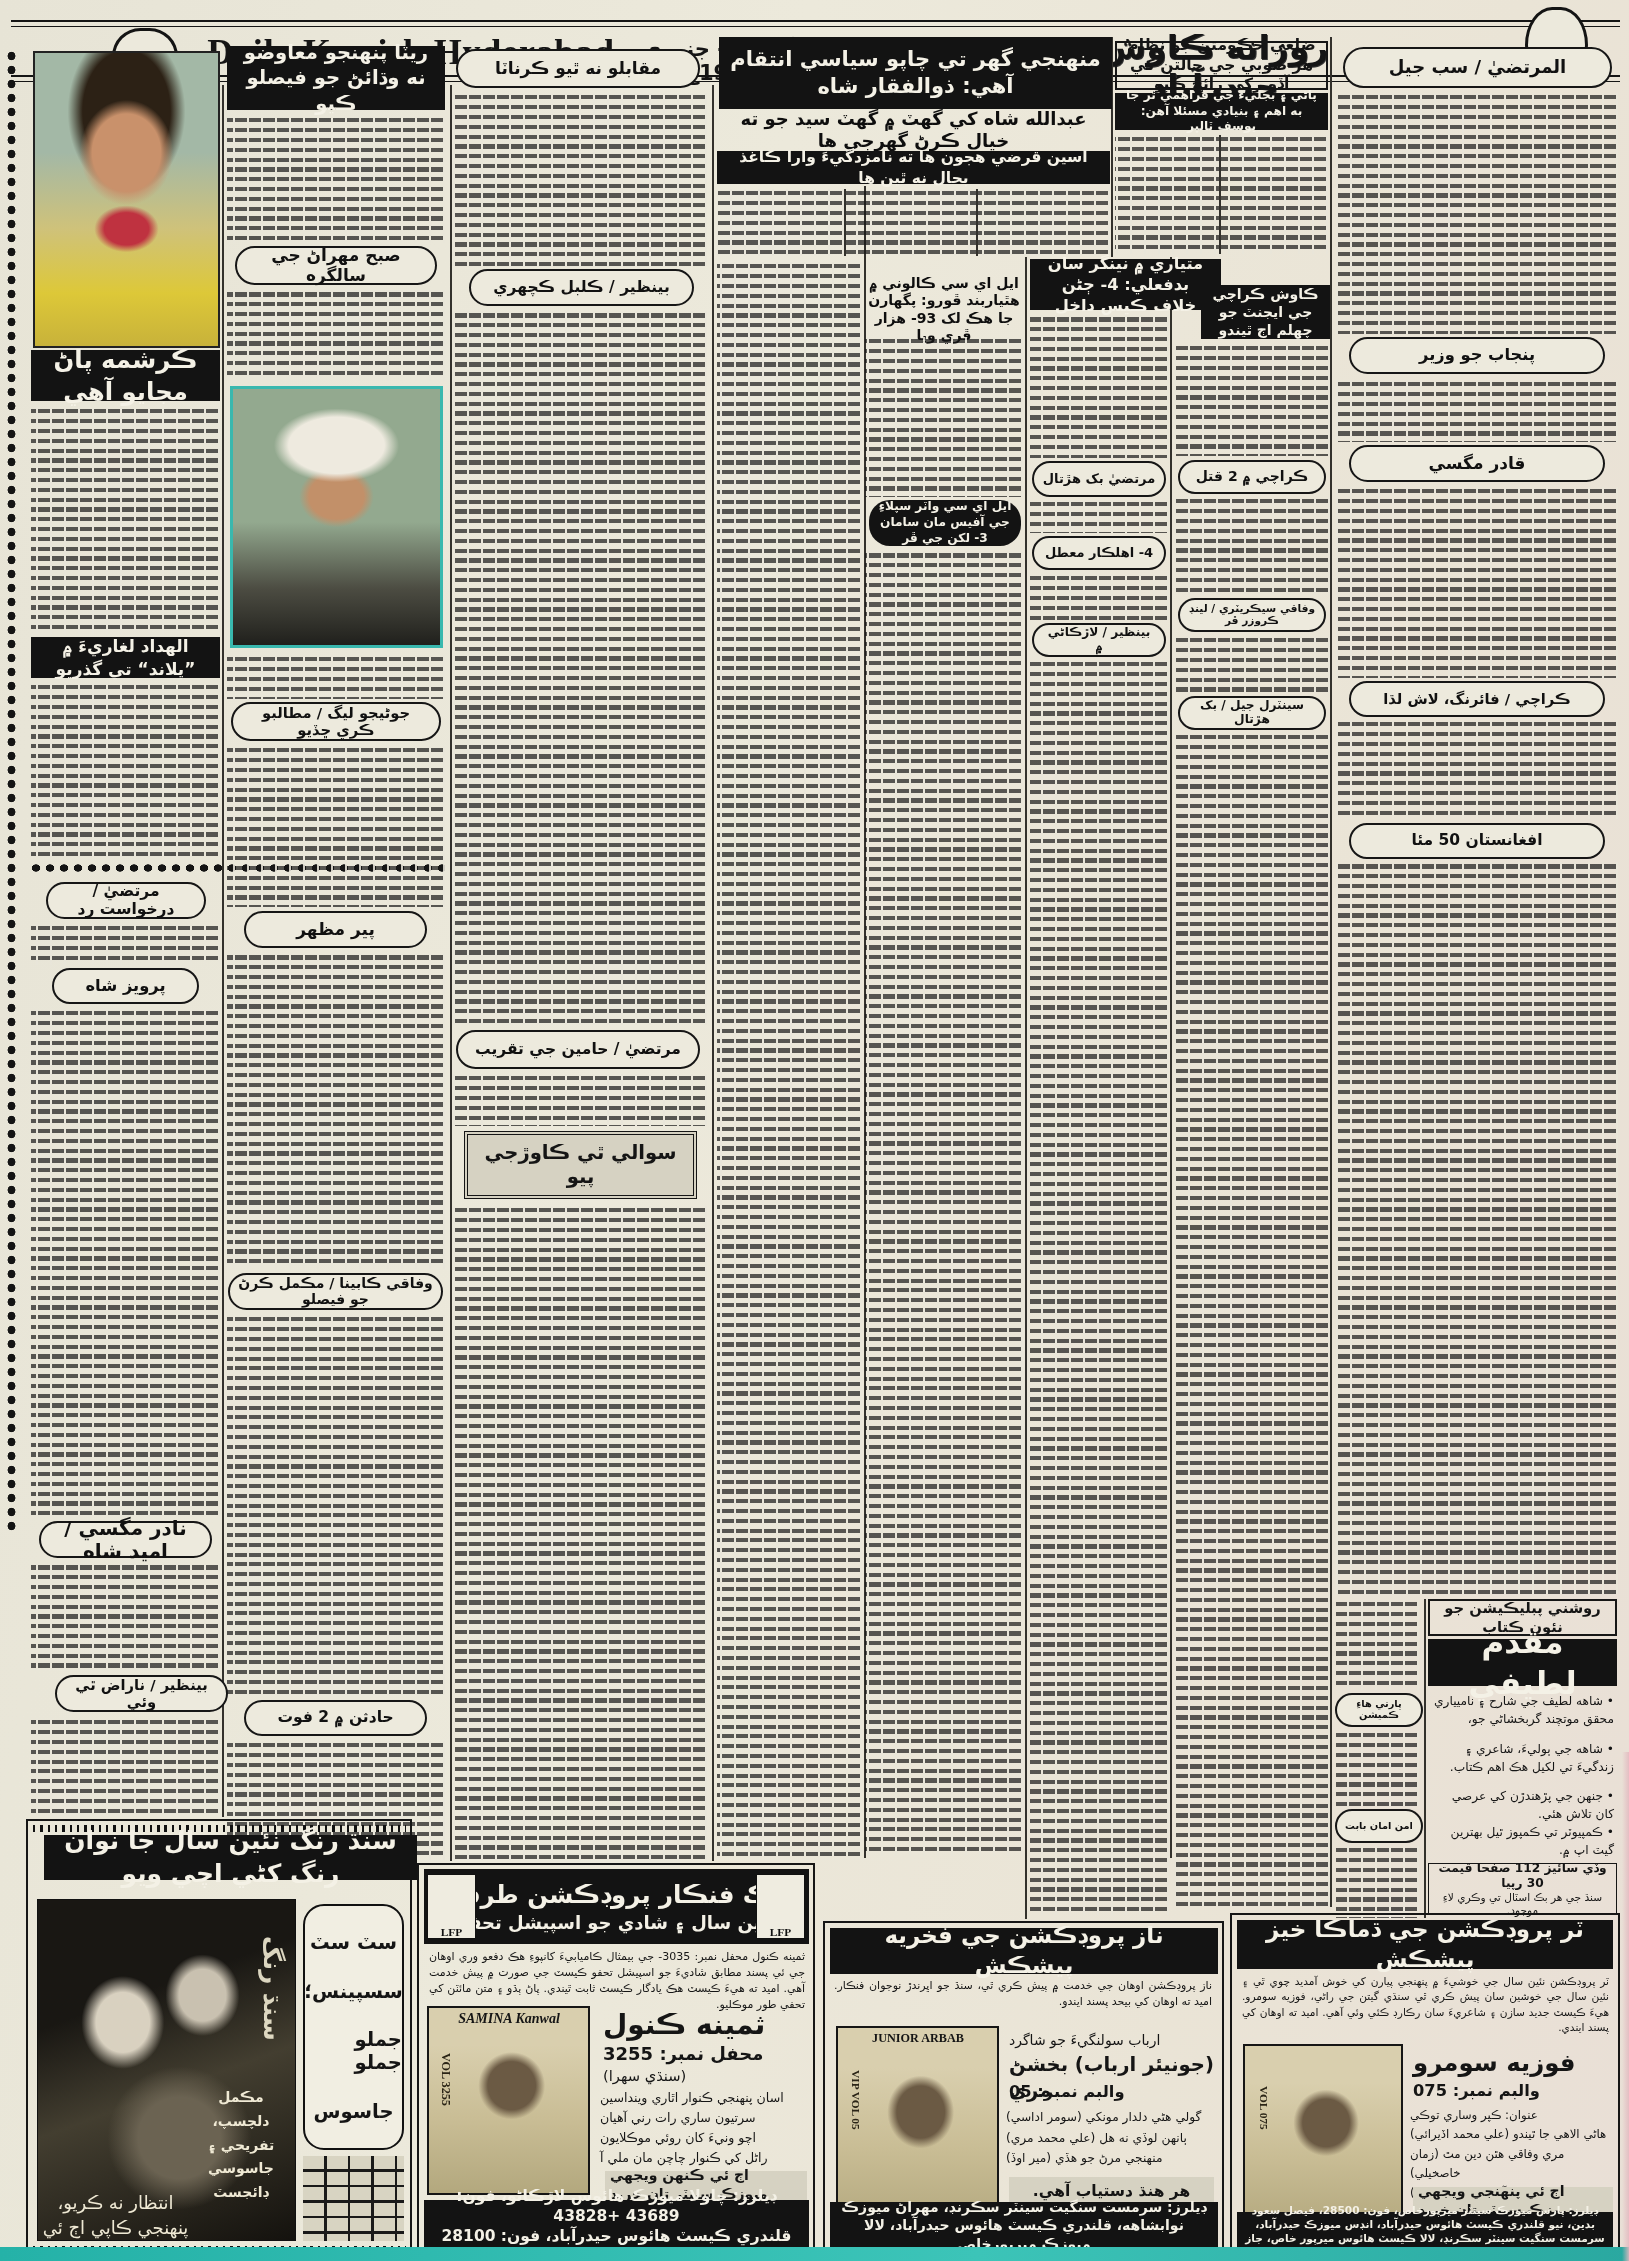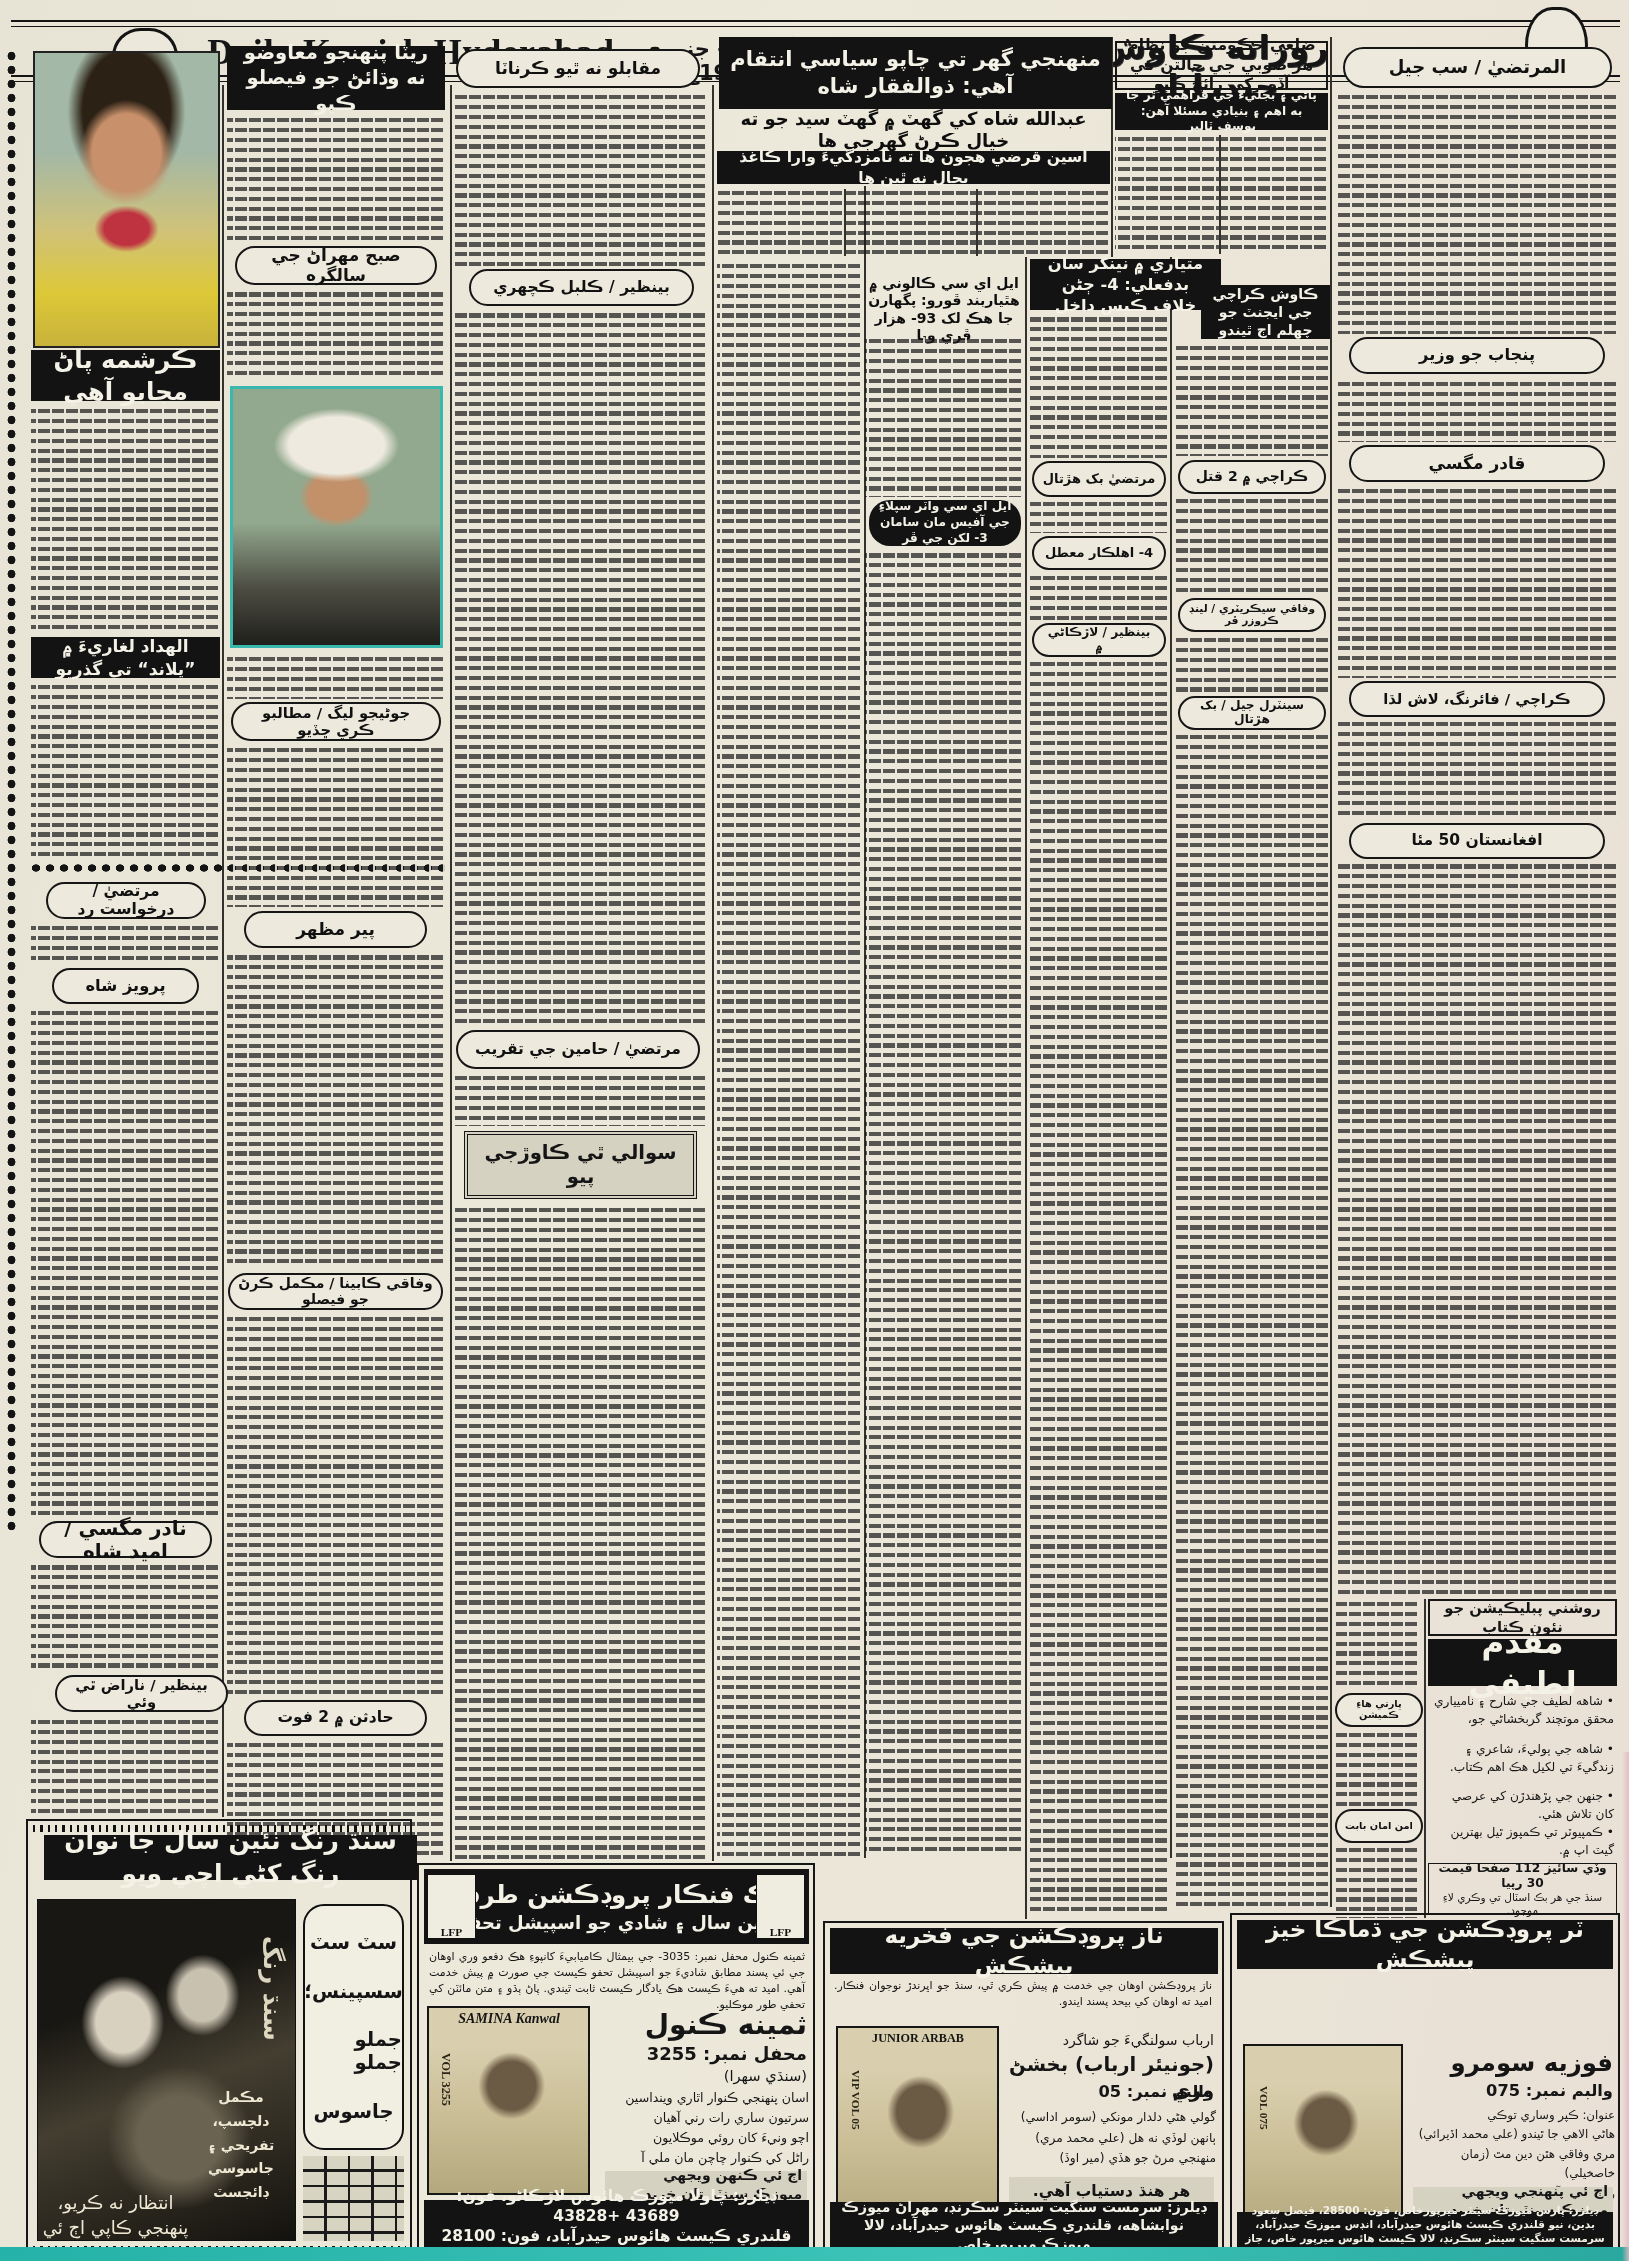--- a/index.html
+++ b/index.html
@@ -41,21 +41,21 @@
     linear-gradient(180deg,#93a98f 0 52%,#4c4c42 78%,#20201c 100%);
     border:3.3px solid #39b8ae}
   .ph3{background:
     radial-gradient(26% 22% at 33% 36%, #d9d1c0 0 40%, rgba(0,0,0,0) 62%),
     radial-gradient(24% 20% at 64% 28%, #c9c1b0 0 38%, rgba(0,0,0,0) 60%),
     radial-gradient(40% 30% at 55% 70%, #6b6352 0 40%, rgba(0,0,0,0) 70%),
     linear-gradient(160deg,#191713 0 30%,#433e30 55%,#14120e 100%)}
   .cassette{position:absolute;box-sizing:border-box;border:2.4px solid #161616;background:
     radial-gradient(30% 26% at 52% 42%, #6b5a44 0 50%, rgba(0,0,0,0) 70%),
     linear-gradient(180deg,#d9cfae 0 20%,#c9bd95 60%,#b3a87e 100%)}
-  .smtxt{position:absolute;direction:rtl;text-align:right;line-height:1.35}
+  .smtxt{position:absolute;direction:rtl;text-align:left;line-height:1.35}
   .ltxt{position:absolute;direction:rtl;text-align:right;line-height:1.45}
   .en{font-family:"Liberation Serif",serif}
 </style>
 </head>
 <body>
 
 <div id="page">
 
   <div class="hr3" style="left:11.4px;top:19.6px;width:1609px"></div>
   <div class="hr1" style="left:11.4px;top:26px;width:1609px"></div>
@@ -249,20 +249,21 @@
     <div>منهنجي مرڻ جو هڏي (مير اوڏ)</div>
   </div>
   <div class="abs gray smtxt" style="left:1009px;top:2177px;width:205px;height:49px;display:flex;flex-direction:column;align-items:center;justify-content:center;font-weight:700;font-size:15.5px">
     <div>هر هنڌ دستياب آهي.</div>
     <div>اڄ ئي خريد ڪريو</div>
   </div>
   <div class="bb" style="left:830px;top:2202px;width:388px;height:47px;font-size:14px">ڊيلرز: سرمست سنگيت سينٽر سڪرنڊ، مهراڻ ميوزڪ نوابشاهه، قلندري ڪيسٽ هائوس حيدرآباد، لالا ميوزڪ ميرپورخاص</div>
 
   <div class="box" style="left:1230px;top:1913px;width:390px;height:342px;border-width:2.4px;padding:0"></div>
   <div class="bb" style="left:1237px;top:1920px;width:376px;height:49px;font-size:23px">ٽر پروڊڪشن جي ڌماڪا خيز پيشڪش</div>
+  <div class="ltxt" style="left:1242px;top:1974px;width:367px;font-size:10.6px;text-align:justify">ٽر پروڊڪشن نئين سال جي خوشيءَ ۾ پنهنجي پيارن کي خوش آمديد چوي ٿي ۽ نئين سال جي خوشين سان پيش ڪري ٿي سنڌي گيتن جي راڻي، فوزيه سومرو. هيءَ ڪيسٽ جديد سازن ۽ شاعريءَ سان رڪارڊ ڪئي وئي آهي. اميد ته اوهان کي پسند ايندي.</div>
   <div class="cassette" style="left:1243px;top:2044px;width:160px;height:187px"></div>
   <div class="abs en" style="left:1250px;top:2086px;width:19.6px;height:122px;writing-mode:vertical-rl;font-weight:700;font-size:11.4px;color:#2a2416">VOL 075</div>
   <div class="smtxt" style="left:1413px;top:2047px;width:200px;font-size:24.4px;font-weight:900">فوزيه سومرو</div>
   <div class="smtxt" style="left:1413px;top:2080px;width:200px;font-size:16.3px;font-weight:700">والبم نمبر: 075</div>
   <div class="smtxt" style="left:1410px;top:2106px;width:205px;font-size:11.8px;line-height:1.65">
     <div>عنوان: ڪپر وساري توڪي</div>
     <div>هاڻي الاهي جا ٿيندو (علي محمد اڏيرائي)</div>
     <div>مري وفاقي هٿن دين مٿ (زمان خاصخيلي)</div>
     <div>رات سڄي آسماني (بلاول اوٺو)</div>
   </div>

